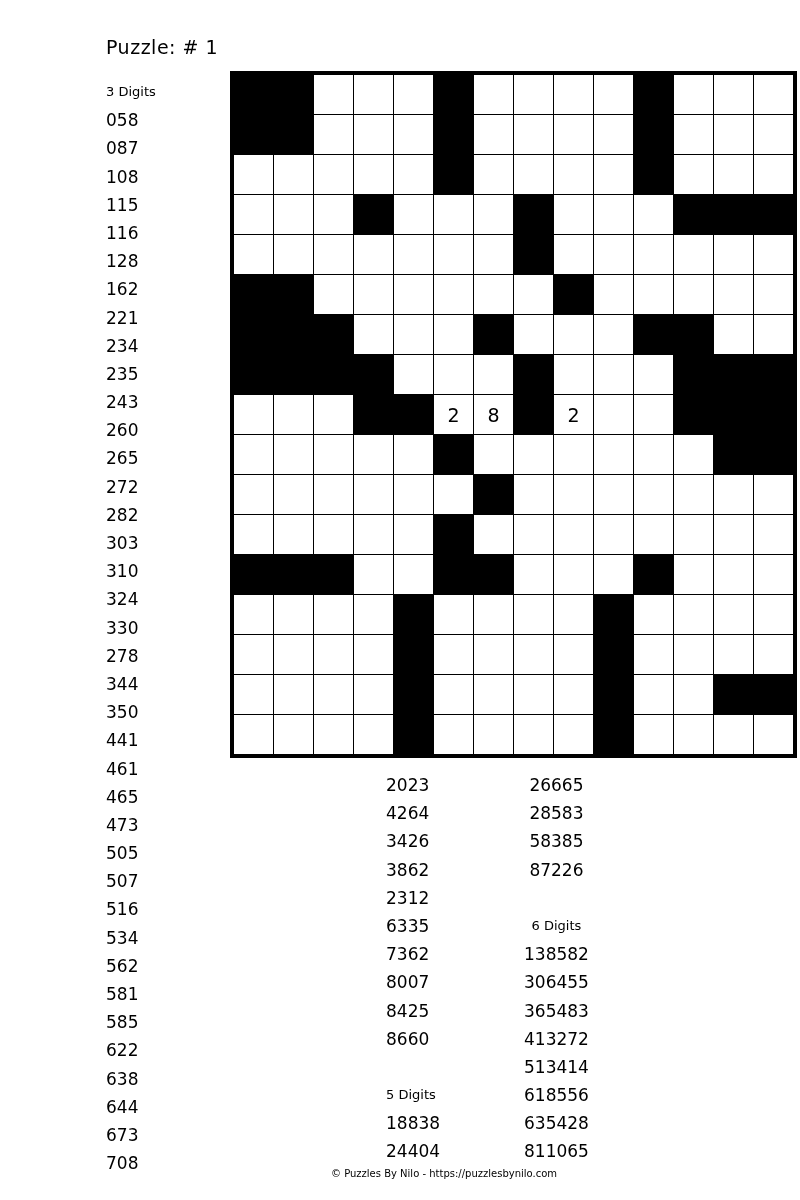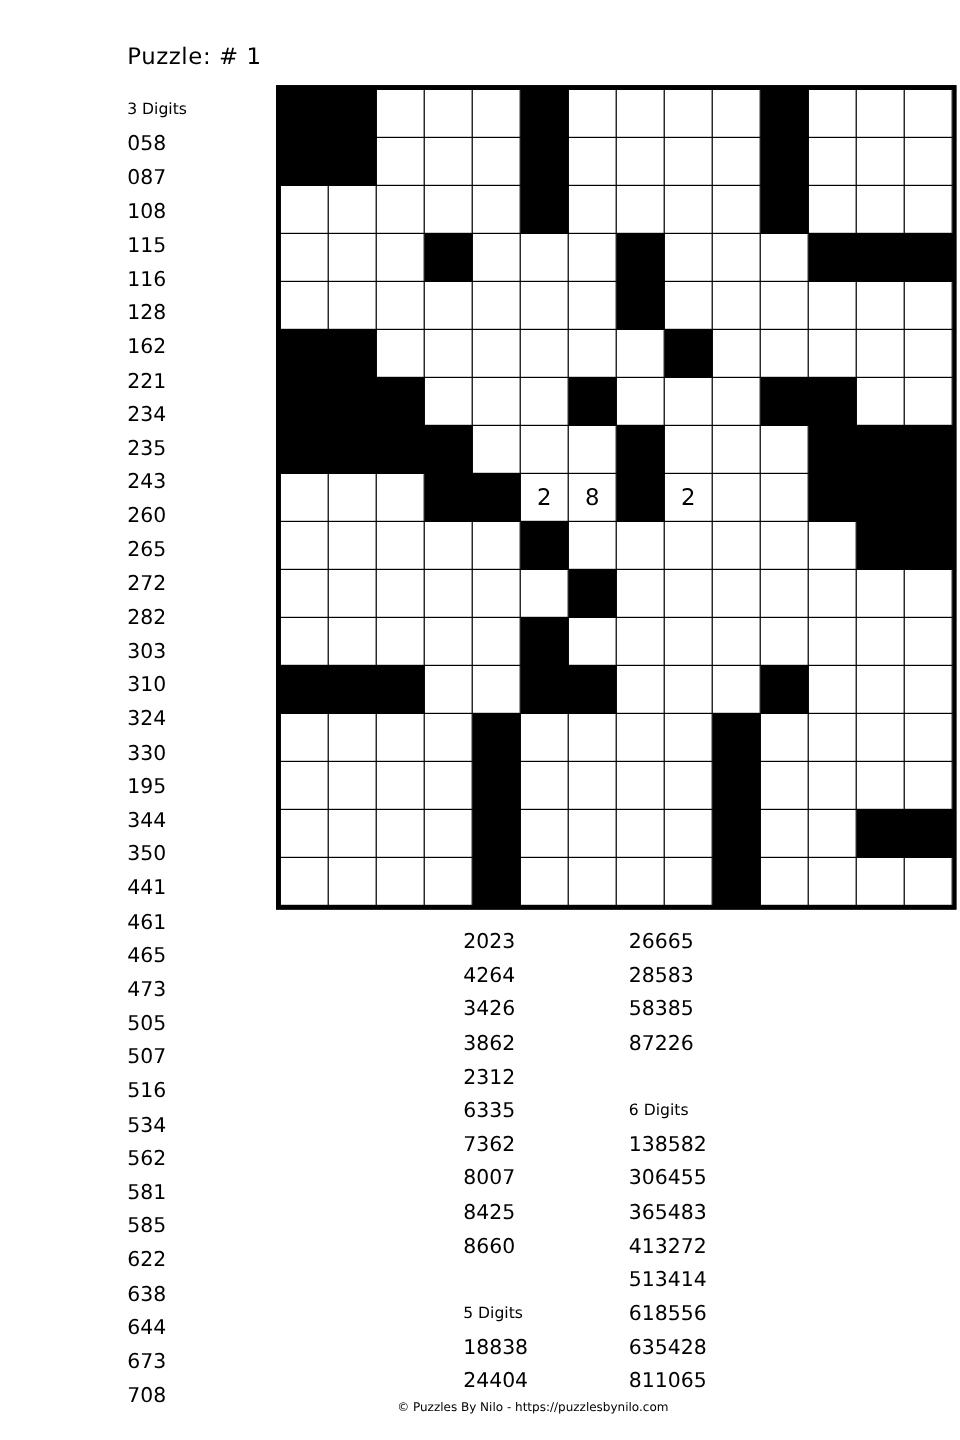--- a/index.html
+++ b/index.html
@@ -386,21 +386,21 @@
       <div>235</div>
       <div>243</div>
       <div>260</div>
       <div>265</div>
       <div>272</div>
       <div>282</div>
       <div>303</div>
       <div>310</div>
       <div>324</div>
       <div>330</div>
-      <div>195</div>
+      <div>278</div>
       <div>344</div>
       <div>350</div>
       <div>441</div>
       <div>461</div>
       <div>465</div>
       <div>473</div>
       <div>505</div>
       <div>507</div>
       <div>516</div>
       <div>534</div>
@@ -422,21 +422,21 @@
       <div>6335</div>
       <div>7362</div>
       <div>8007</div>
       <div>8425</div>
       <div>8660</div>
       <div class="spacer">&nbsp;</div>
       <div class="hdr">5 Digits</div>
       <div>18838</div>
       <div>24404</div>
     </div>
-  <div class="col" id="col4" style="left:480px; top:771px;">
+  <div class="col" id="col4" style="left:480px; top:771px;text-align:center;">
       <div>26665</div>
       <div>28583</div>
       <div>58385</div>
       <div>87226</div>
       <div class="spacer">&nbsp;</div>
       <div class="hdr">6 Digits</div>
       <div>138582</div>
       <div>306455</div>
       <div>365483</div>
       <div>413272</div>

